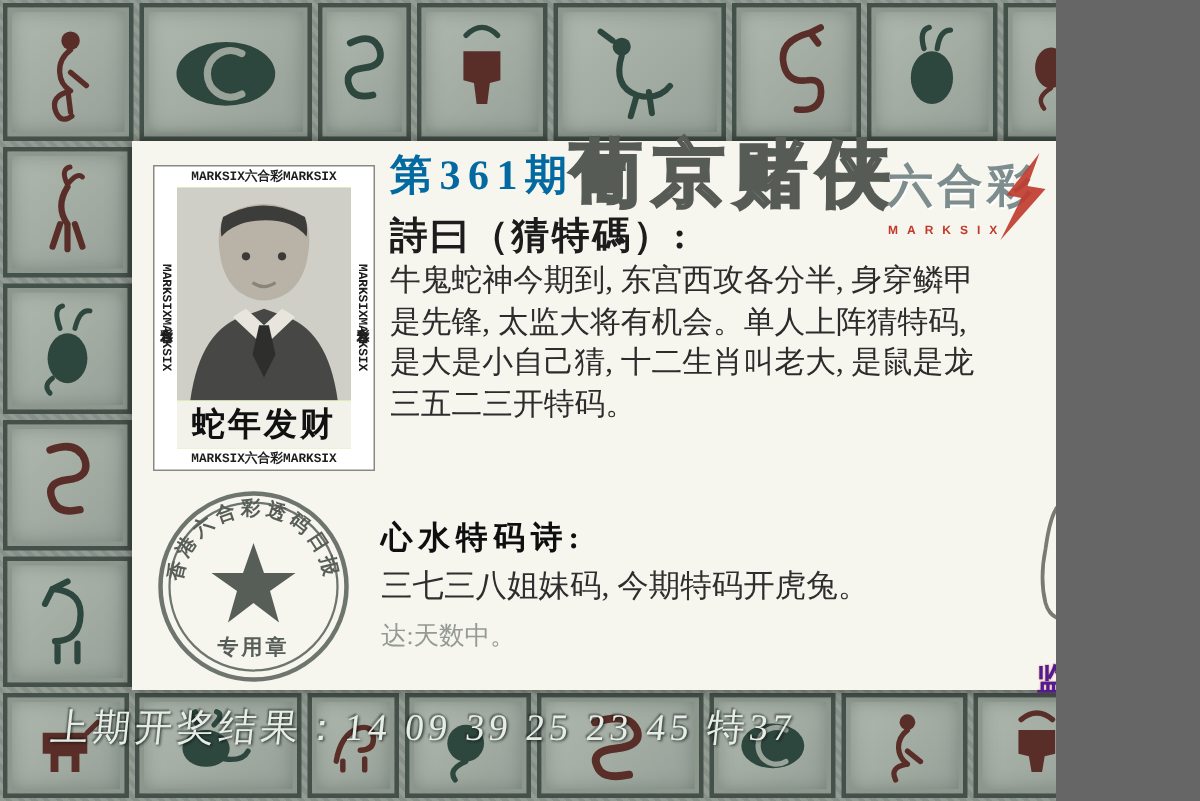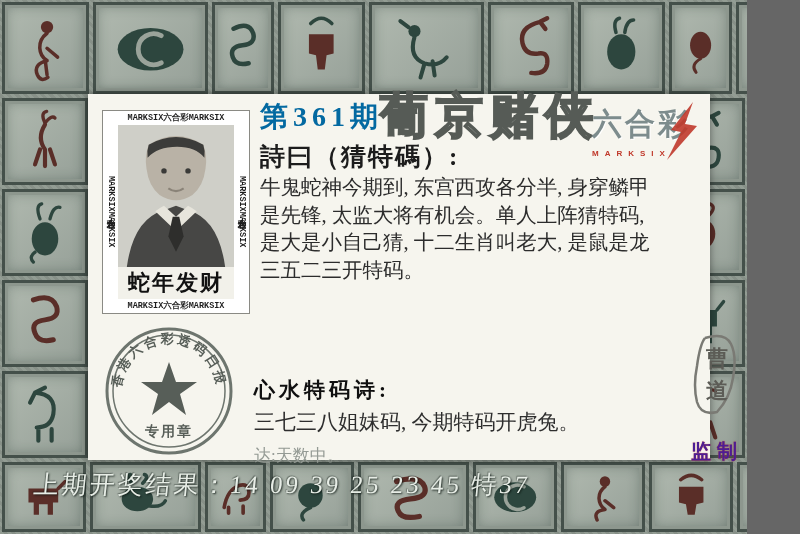--- a/index.html
+++ b/index.html
@@ -2,21 +2,20 @@
 <html><head>
 <meta charset="utf-8">
 <style>
   html,body{margin:0;padding:0;background:#666;}
   .frame{
     position:relative;width:704px;height:534px;overflow:hidden;
     background:
       repeating-linear-gradient(45deg, rgba(255,255,255,.04) 0 3px, rgba(0,0,0,.05) 3px 6px),
       #8e988f;
     font-family:"Liberation Serif","DejaVu Serif",serif;
-    padding-left:43px;
   }
   
   .tiles-top,.tiles-bottom{position:absolute;left:0;width:800px;display:flex;}
   .tiles-top{top:0;height:96px;}
   .tiles-bottom{bottom:0;height:74px;}
   .tiles-left,.tiles-right{position:absolute;top:96px;height:364px;width:90px;display:flex;flex-direction:column;}
   .tiles-left{left:0;}
   .tiles-right{right:0;}
   .tile{
     flex:1;margin:2px;background:linear-gradient(135deg,#b0b9af,#96a098);
@@ -61,21 +60,21 @@
   .logo{position:absolute;left:504px;top:10px;width:115px;height:56px;}
   .logo-name{font-size:30px;font-weight:900;color:#7d8c8d;letter-spacing:3px;
     font-family:"Liberation Sans","DejaVu Sans",sans-serif;text-shadow:1px 1px 0 #fff;}
   .logo-sub{font-size:8px;color:#c0392b;letter-spacing:6px;font-weight:bold;
     font-family:"Liberation Sans",sans-serif;margin-top:4px;}
   .logo-bolt{position:absolute;right:2px;top:-4px;width:46px;height:62px;}
   
   .poem{position:absolute;left:172px;top:80px;width:448px;font-size:20.5px;line-height:27.5px;color:#2c2c2c;}
   
   .heart{position:absolute;left:166px;top:250px;}
-  .heart-title{font-size:21px;font-weight:bold;color:#0f0f0f;letter-spacing:4px;margin-top:32px;}
+  .heart-title{font-size:21px;font-weight:bold;color:#0f0f0f;letter-spacing:4px;}
   .heart-line1{font-size:21px;color:#2e2e2e;margin-top:4px;}
   .heart-line2{font-size:17px;color:#949a94;margin-top:8px;}
   
   .stamp{position:absolute;left:14px;top:230px;width:134px;height:134px;opacity:.85;}
   
   .seal{position:absolute;left:590px;top:238px;width:78px;text-align:center;}
   .seal svg{width:52px;height:88px;}
   .seal-label{font-size:20px;font-weight:bold;color:#4c1d95;letter-spacing:6px;margin-top:14px;
     text-shadow:0 0 1px #c0392b;}
   

